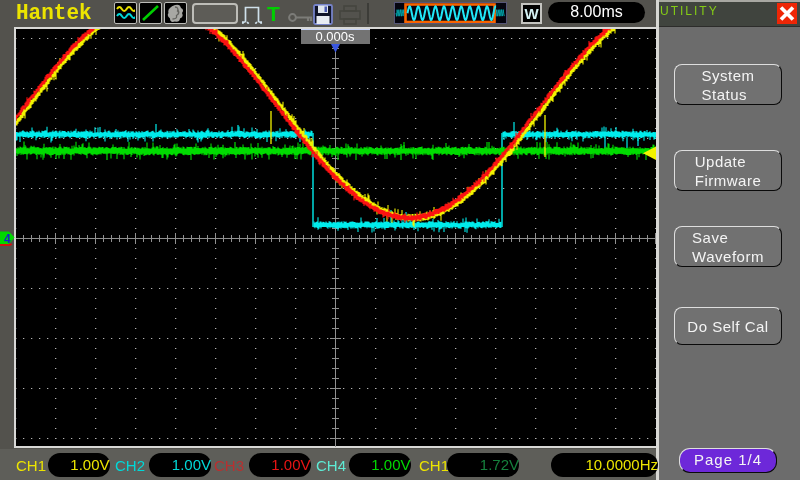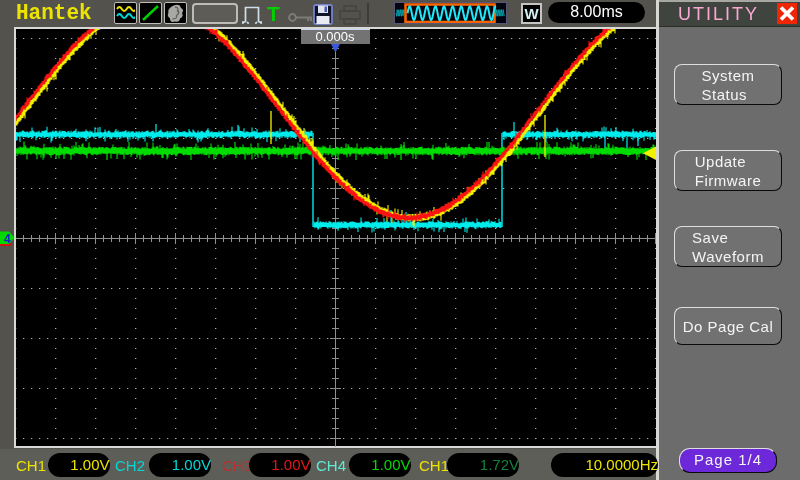--- a/index.html
+++ b/index.html
@@ -12,21 +12,21 @@
 #slot{left:192px;top:3px;width:46px;height:21px;border:2px solid #bdbdb8;border-radius:4px;background:#5d5c57}
 #tletter{left:267px;top:2px;color:#00cf00;font-size:21px;font-weight:bold}
 #wbox{left:521px;top:3px;width:21px;height:21px;background:#000;border:2px solid #c4c4c0;color:#d3f0f2;font-size:15px;font-weight:bold;text-align:center;line-height:17px}
 #mspill{left:548px;top:2px;width:97px;height:21px;background:#000;border-radius:11px;color:#fff;font-size:16px;text-align:center;line-height:20px}
 #preview{left:394px;top:2px;width:113px;height:22px;background:#05050f;border:1px solid #555577}
 
 
 #divider{left:655.5px;top:0;width:3px;height:480px;background:#d7d7d3}
 #panel{left:658.5px;top:0;width:141.5px;height:480px;background:#6c6c6c}
 #uhead{left:658.5px;top:0;width:141.5px;height:27px;background:#40443e;border-top:2px solid #a8a8a2;border-bottom:1.5px solid #2c2c2a}
-#utext{left:678px;top:3.5px;color:#f9a8d4;font-size:18px;letter-spacing:2px}
+#utext{left:660px;top:3.5px;color:#84cc16;font-size:12px;letter-spacing:2px}
 #xbtn{left:777px;top:2.5px;width:20px;height:21px;background:#ee2606}
 .btn{left:674px;width:108px;background:#717171;border-radius:8px;color:#f4f4f4;font-size:15px;letter-spacing:0.5px;
  border-top:1.5px solid #dedede;border-left:1.5px solid #dedede;border-bottom:1.5px solid #0a0a0a;border-right:1.5px solid #0a0a0a;
  display:flex;align-items:center;justify-content:center;line-height:19px}
 #pagebtn{left:679px;top:448px;width:98px;height:24.5px;background:#6d28d9;border-radius:11px;color:#f4f4f4;font-size:15px;text-align:center;line-height:21px;letter-spacing:1px;
  border-top:1.5px solid #dedede;border-left:1.5px solid #dedede;border-bottom:1.5px solid #0a0a0a;border-right:1.5px solid #0a0a0a}
 
 
 #scope{left:14px;top:27px;width:644px;height:421px;background:#000;border:2px solid #d8d8d6}
 #tab{left:300.5px;top:29px;width:69px;height:15px;background:#737373;border-top:1.5px solid #c7d2f4;color:#fff;font-size:13px;text-align:center;line-height:13px}
@@ -96,21 +96,21 @@
 <div class="abs" id="panel"></div>
 <div class="abs" id="uhead"></div>
 <div class="abs" id="utext">UTILITY</div>
 <div class="abs" id="xbtn"><svg width="20" height="21" viewBox="0 0 20 21">
         <path d="M4,4.5 L16,16.5 M16,4.5 L4,16.5" stroke="#fff" stroke-width="3.7"></path>
       </svg></div>
 
 <div class="abs btn" style="top:64px;height:41px">System<br>Status</div>
 <div class="abs btn" style="top:150px;height:41px">Update<br>Firmware</div>
 <div class="abs btn" style="top:226px;height:41px">Save<br>Waveform</div>
-<div class="abs btn" style="top:307px;height:38px">Do Page Cal</div>
+<div class="abs btn" style="top:307px;height:38px">Do Self Cal</div>
 <div class="abs" id="pagebtn">Page 1/4</div>
 
 <div class="abs" id="scope"></div>
 <svg class="abs" style="left:16px;top:29px" width="640" height="418" viewBox="0 0 640 418">
       <path d="M-1,9.5h1.3M7,9.5h1.3M15,9.5h1.3M23,9.5h1.3M31,9.5h1.3M39,9.5h1.3M47,9.5h1.3M55,9.5h1.3M63,9.5h1.3M71,9.5h1.3M79,9.5h1.3M87,9.5h1.3M95,9.5h1.3M103,9.5h1.3M111,9.5h1.3M119,9.5h1.3M127,9.5h1.3M135,9.5h1.3M143,9.5h1.3M151,9.5h1.3M159,9.5h1.3M167,9.5h1.3M175,9.5h1.3M183,9.5h1.3M191,9.5h1.3M199,9.5h1.3M207,9.5h1.3M215,9.5h1.3M223,9.5h1.3M231,9.5h1.3M239,9.5h1.3M247,9.5h1.3M255,9.5h1.3M263,9.5h1.3M271,9.5h1.3M279,9.5h1.3M287,9.5h1.3M295,9.5h1.3M303,9.5h1.3M311,9.5h1.3M319,9.5h1.3M327,9.5h1.3M335,9.5h1.3M343,9.5h1.3M351,9.5h1.3M359,9.5h1.3M367,9.5h1.3M375,9.5h1.3M383,9.5h1.3M391,9.5h1.3M399,9.5h1.3M407,9.5h1.3M415,9.5h1.3M423,9.5h1.3M431,9.5h1.3M439,9.5h1.3M447,9.5h1.3M455,9.5h1.3M463,9.5h1.3M471,9.5h1.3M479,9.5h1.3M487,9.5h1.3M495,9.5h1.3M503,9.5h1.3M511,9.5h1.3M519,9.5h1.3M527,9.5h1.3M535,9.5h1.3M543,9.5h1.3M551,9.5h1.3M559,9.5h1.3M567,9.5h1.3M575,9.5h1.3M583,9.5h1.3M591,9.5h1.3M599,9.5h1.3M607,9.5h1.3M615,9.5h1.3M623,9.5h1.3M631,9.5h1.3M639,9.5h1.3M-1,59.5h1.3M7,59.5h1.3M15,59.5h1.3M23,59.5h1.3M31,59.5h1.3M39,59.5h1.3M47,59.5h1.3M55,59.5h1.3M63,59.5h1.3M71,59.5h1.3M79,59.5h1.3M87,59.5h1.3M95,59.5h1.3M103,59.5h1.3M111,59.5h1.3M119,59.5h1.3M127,59.5h1.3M135,59.5h1.3M143,59.5h1.3M151,59.5h1.3M159,59.5h1.3M167,59.5h1.3M175,59.5h1.3M183,59.5h1.3M191,59.5h1.3M199,59.5h1.3M207,59.5h1.3M215,59.5h1.3M223,59.5h1.3M231,59.5h1.3M239,59.5h1.3M247,59.5h1.3M255,59.5h1.3M263,59.5h1.3M271,59.5h1.3M279,59.5h1.3M287,59.5h1.3M295,59.5h1.3M303,59.5h1.3M311,59.5h1.3M319,59.5h1.3M327,59.5h1.3M335,59.5h1.3M343,59.5h1.3M351,59.5h1.3M359,59.5h1.3M367,59.5h1.3M375,59.5h1.3M383,59.5h1.3M391,59.5h1.3M399,59.5h1.3M407,59.5h1.3M415,59.5h1.3M423,59.5h1.3M431,59.5h1.3M439,59.5h1.3M447,59.5h1.3M455,59.5h1.3M463,59.5h1.3M471,59.5h1.3M479,59.5h1.3M487,59.5h1.3M495,59.5h1.3M503,59.5h1.3M511,59.5h1.3M519,59.5h1.3M527,59.5h1.3M535,59.5h1.3M543,59.5h1.3M551,59.5h1.3M559,59.5h1.3M567,59.5h1.3M575,59.5h1.3M583,59.5h1.3M591,59.5h1.3M599,59.5h1.3M607,59.5h1.3M615,59.5h1.3M623,59.5h1.3M631,59.5h1.3M639,59.5h1.3M-1,109.5h1.3M7,109.5h1.3M15,109.5h1.3M23,109.5h1.3M31,109.5h1.3M39,109.5h1.3M47,109.5h1.3M55,109.5h1.3M63,109.5h1.3M71,109.5h1.3M79,109.5h1.3M87,109.5h1.3M95,109.5h1.3M103,109.5h1.3M111,109.5h1.3M119,109.5h1.3M127,109.5h1.3M135,109.5h1.3M143,109.5h1.3M151,109.5h1.3M159,109.5h1.3M167,109.5h1.3M175,109.5h1.3M183,109.5h1.3M191,109.5h1.3M199,109.5h1.3M207,109.5h1.3M215,109.5h1.3M223,109.5h1.3M231,109.5h1.3M239,109.5h1.3M247,109.5h1.3M255,109.5h1.3M263,109.5h1.3M271,109.5h1.3M279,109.5h1.3M287,109.5h1.3M295,109.5h1.3M303,109.5h1.3M311,109.5h1.3M319,109.5h1.3M327,109.5h1.3M335,109.5h1.3M343,109.5h1.3M351,109.5h1.3M359,109.5h1.3M367,109.5h1.3M375,109.5h1.3M383,109.5h1.3M391,109.5h1.3M399,109.5h1.3M407,109.5h1.3M415,109.5h1.3M423,109.5h1.3M431,109.5h1.3M439,109.5h1.3M447,109.5h1.3M455,109.5h1.3M463,109.5h1.3M471,109.5h1.3M479,109.5h1.3M487,109.5h1.3M495,109.5h1.3M503,109.5h1.3M511,109.5h1.3M519,109.5h1.3M527,109.5h1.3M535,109.5h1.3M543,109.5h1.3M551,109.5h1.3M559,109.5h1.3M567,109.5h1.3M575,109.5h1.3M583,109.5h1.3M591,109.5h1.3M599,109.5h1.3M607,109.5h1.3M615,109.5h1.3M623,109.5h1.3M631,109.5h1.3M639,109.5h1.3M-1,159.5h1.3M7,159.5h1.3M15,159.5h1.3M23,159.5h1.3M31,159.5h1.3M39,159.5h1.3M47,159.5h1.3M55,159.5h1.3M63,159.5h1.3M71,159.5h1.3M79,159.5h1.3M87,159.5h1.3M95,159.5h1.3M103,159.5h1.3M111,159.5h1.3M119,159.5h1.3M127,159.5h1.3M135,159.5h1.3M143,159.5h1.3M151,159.5h1.3M159,159.5h1.3M167,159.5h1.3M175,159.5h1.3M183,159.5h1.3M191,159.5h1.3M199,159.5h1.3M207,159.5h1.3M215,159.5h1.3M223,159.5h1.3M231,159.5h1.3M239,159.5h1.3M247,159.5h1.3M255,159.5h1.3M263,159.5h1.3M271,159.5h1.3M279,159.5h1.3M287,159.5h1.3M295,159.5h1.3M303,159.5h1.3M311,159.5h1.3M319,159.5h1.3M327,159.5h1.3M335,159.5h1.3M343,159.5h1.3M351,159.5h1.3M359,159.5h1.3M367,159.5h1.3M375,159.5h1.3M383,159.5h1.3M391,159.5h1.3M399,159.5h1.3M407,159.5h1.3M415,159.5h1.3M423,159.5h1.3M431,159.5h1.3M439,159.5h1.3M447,159.5h1.3M455,159.5h1.3M463,159.5h1.3M471,159.5h1.3M479,159.5h1.3M487,159.5h1.3M495,159.5h1.3M503,159.5h1.3M511,159.5h1.3M519,159.5h1.3M527,159.5h1.3M535,159.5h1.3M543,159.5h1.3M551,159.5h1.3M559,159.5h1.3M567,159.5h1.3M575,159.5h1.3M583,159.5h1.3M591,159.5h1.3M599,159.5h1.3M607,159.5h1.3M615,159.5h1.3M623,159.5h1.3M631,159.5h1.3M639,159.5h1.3M-1,259.5h1.3M7,259.5h1.3M15,259.5h1.3M23,259.5h1.3M31,259.5h1.3M39,259.5h1.3M47,259.5h1.3M55,259.5h1.3M63,259.5h1.3M71,259.5h1.3M79,259.5h1.3M87,259.5h1.3M95,259.5h1.3M103,259.5h1.3M111,259.5h1.3M119,259.5h1.3M127,259.5h1.3M135,259.5h1.3M143,259.5h1.3M151,259.5h1.3M159,259.5h1.3M167,259.5h1.3M175,259.5h1.3M183,259.5h1.3M191,259.5h1.3M199,259.5h1.3M207,259.5h1.3M215,259.5h1.3M223,259.5h1.3M231,259.5h1.3M239,259.5h1.3M247,259.5h1.3M255,259.5h1.3M263,259.5h1.3M271,259.5h1.3M279,259.5h1.3M287,259.5h1.3M295,259.5h1.3M303,259.5h1.3M311,259.5h1.3M319,259.5h1.3M327,259.5h1.3M335,259.5h1.3M343,259.5h1.3M351,259.5h1.3M359,259.5h1.3M367,259.5h1.3M375,259.5h1.3M383,259.5h1.3M391,259.5h1.3M399,259.5h1.3M407,259.5h1.3M415,259.5h1.3M423,259.5h1.3M431,259.5h1.3M439,259.5h1.3M447,259.5h1.3M455,259.5h1.3M463,259.5h1.3M471,259.5h1.3M479,259.5h1.3M487,259.5h1.3M495,259.5h1.3M503,259.5h1.3M511,259.5h1.3M519,259.5h1.3M527,259.5h1.3M535,259.5h1.3M543,259.5h1.3M551,259.5h1.3M559,259.5h1.3M567,259.5h1.3M575,259.5h1.3M583,259.5h1.3M591,259.5h1.3M599,259.5h1.3M607,259.5h1.3M615,259.5h1.3M623,259.5h1.3M631,259.5h1.3M639,259.5h1.3M-1,309.5h1.3M7,309.5h1.3M15,309.5h1.3M23,309.5h1.3M31,309.5h1.3M39,309.5h1.3M47,309.5h1.3M55,309.5h1.3M63,309.5h1.3M71,309.5h1.3M79,309.5h1.3M87,309.5h1.3M95,309.5h1.3M103,309.5h1.3M111,309.5h1.3M119,309.5h1.3M127,309.5h1.3M135,309.5h1.3M143,309.5h1.3M151,309.5h1.3M159,309.5h1.3M167,309.5h1.3M175,309.5h1.3M183,309.5h1.3M191,309.5h1.3M199,309.5h1.3M207,309.5h1.3M215,309.5h1.3M223,309.5h1.3M231,309.5h1.3M239,309.5h1.3M247,309.5h1.3M255,309.5h1.3M263,309.5h1.3M271,309.5h1.3M279,309.5h1.3M287,309.5h1.3M295,309.5h1.3M303,309.5h1.3M311,309.5h1.3M319,309.5h1.3M327,309.5h1.3M335,309.5h1.3M343,309.5h1.3M351,309.5h1.3M359,309.5h1.3M367,309.5h1.3M375,309.5h1.3M383,309.5h1.3M391,309.5h1.3M399,309.5h1.3M407,309.5h1.3M415,309.5h1.3M423,309.5h1.3M431,309.5h1.3M439,309.5h1.3M447,309.5h1.3M455,309.5h1.3M463,309.5h1.3M471,309.5h1.3M479,309.5h1.3M487,309.5h1.3M495,309.5h1.3M503,309.5h1.3M511,309.5h1.3M519,309.5h1.3M527,309.5h1.3M535,309.5h1.3M543,309.5h1.3M551,309.5h1.3M559,309.5h1.3M567,309.5h1.3M575,309.5h1.3M583,309.5h1.3M591,309.5h1.3M599,309.5h1.3M607,309.5h1.3M615,309.5h1.3M623,309.5h1.3M631,309.5h1.3M639,309.5h1.3M-1,359.5h1.3M7,359.5h1.3M15,359.5h1.3M23,359.5h1.3M31,359.5h1.3M39,359.5h1.3M47,359.5h1.3M55,359.5h1.3M63,359.5h1.3M71,359.5h1.3M79,359.5h1.3M87,359.5h1.3M95,359.5h1.3M103,359.5h1.3M111,359.5h1.3M119,359.5h1.3M127,359.5h1.3M135,359.5h1.3M143,359.5h1.3M151,359.5h1.3M159,359.5h1.3M167,359.5h1.3M175,359.5h1.3M183,359.5h1.3M191,359.5h1.3M199,359.5h1.3M207,359.5h1.3M215,359.5h1.3M223,359.5h1.3M231,359.5h1.3M239,359.5h1.3M247,359.5h1.3M255,359.5h1.3M263,359.5h1.3M271,359.5h1.3M279,359.5h1.3M287,359.5h1.3M295,359.5h1.3M303,359.5h1.3M311,359.5h1.3M319,359.5h1.3M327,359.5h1.3M335,359.5h1.3M343,359.5h1.3M351,359.5h1.3M359,359.5h1.3M367,359.5h1.3M375,359.5h1.3M383,359.5h1.3M391,359.5h1.3M399,359.5h1.3M407,359.5h1.3M415,359.5h1.3M423,359.5h1.3M431,359.5h1.3M439,359.5h1.3M447,359.5h1.3M455,359.5h1.3M463,359.5h1.3M471,359.5h1.3M479,359.5h1.3M487,359.5h1.3M495,359.5h1.3M503,359.5h1.3M511,359.5h1.3M519,359.5h1.3M527,359.5h1.3M535,359.5h1.3M543,359.5h1.3M551,359.5h1.3M559,359.5h1.3M567,359.5h1.3M575,359.5h1.3M583,359.5h1.3M591,359.5h1.3M599,359.5h1.3M607,359.5h1.3M615,359.5h1.3M623,359.5h1.3M631,359.5h1.3M639,359.5h1.3M-1,409.5h1.3M7,409.5h1.3M15,409.5h1.3M23,409.5h1.3M31,409.5h1.3M39,409.5h1.3M47,409.5h1.3M55,409.5h1.3M63,409.5h1.3M71,409.5h1.3M79,409.5h1.3M87,409.5h1.3M95,409.5h1.3M103,409.5h1.3M111,409.5h1.3M119,409.5h1.3M127,409.5h1.3M135,409.5h1.3M143,409.5h1.3M151,409.5h1.3M159,409.5h1.3M167,409.5h1.3M175,409.5h1.3M183,409.5h1.3M191,409.5h1.3M199,409.5h1.3M207,409.5h1.3M215,409.5h1.3M223,409.5h1.3M231,409.5h1.3M239,409.5h1.3M247,409.5h1.3M255,409.5h1.3M263,409.5h1.3M271,409.5h1.3M279,409.5h1.3M287,409.5h1.3M295,409.5h1.3M303,409.5h1.3M311,409.5h1.3M319,409.5h1.3M327,409.5h1.3M335,409.5h1.3M343,409.5h1.3M351,409.5h1.3M359,409.5h1.3M367,409.5h1.3M375,409.5h1.3M383,409.5h1.3M391,409.5h1.3M399,409.5h1.3M407,409.5h1.3M415,409.5h1.3M423,409.5h1.3M431,409.5h1.3M439,409.5h1.3M447,409.5h1.3M455,409.5h1.3M463,409.5h1.3M471,409.5h1.3M479,409.5h1.3M487,409.5h1.3M495,409.5h1.3M503,409.5h1.3M511,409.5h1.3M519,409.5h1.3M527,409.5h1.3M535,409.5h1.3M543,409.5h1.3M551,409.5h1.3M559,409.5h1.3M567,409.5h1.3M575,409.5h1.3M583,409.5h1.3M591,409.5h1.3M599,409.5h1.3M607,409.5h1.3M615,409.5h1.3M623,409.5h1.3M631,409.5h1.3M639,409.5h1.3M-1,9.5h1.3M-1,19.5h1.3M-1,29.5h1.3M-1,39.5h1.3M-1,49.5h1.3M-1,59.5h1.3M-1,69.5h1.3M-1,79.5h1.3M-1,89.5h1.3M-1,99.5h1.3M-1,109.5h1.3M-1,119.5h1.3M-1,129.5h1.3M-1,139.5h1.3M-1,149.5h1.3M-1,159.5h1.3M-1,169.5h1.3M-1,179.5h1.3M-1,189.5h1.3M-1,199.5h1.3M-1,209.5h1.3M-1,219.5h1.3M-1,229.5h1.3M-1,239.5h1.3M-1,249.5h1.3M-1,259.5h1.3M-1,269.5h1.3M-1,279.5h1.3M-1,289.5h1.3M-1,299.5h1.3M-1,309.5h1.3M-1,319.5h1.3M-1,329.5h1.3M-1,339.5h1.3M-1,349.5h1.3M-1,359.5h1.3M-1,369.5h1.3M-1,379.5h1.3M-1,389.5h1.3M-1,399.5h1.3M-1,409.5h1.3M39,9.5h1.3M39,19.5h1.3M39,29.5h1.3M39,39.5h1.3M39,49.5h1.3M39,59.5h1.3M39,69.5h1.3M39,79.5h1.3M39,89.5h1.3M39,99.5h1.3M39,109.5h1.3M39,119.5h1.3M39,129.5h1.3M39,139.5h1.3M39,149.5h1.3M39,159.5h1.3M39,169.5h1.3M39,179.5h1.3M39,189.5h1.3M39,199.5h1.3M39,209.5h1.3M39,219.5h1.3M39,229.5h1.3M39,239.5h1.3M39,249.5h1.3M39,259.5h1.3M39,269.5h1.3M39,279.5h1.3M39,289.5h1.3M39,299.5h1.3M39,309.5h1.3M39,319.5h1.3M39,329.5h1.3M39,339.5h1.3M39,349.5h1.3M39,359.5h1.3M39,369.5h1.3M39,379.5h1.3M39,389.5h1.3M39,399.5h1.3M39,409.5h1.3M79,9.5h1.3M79,19.5h1.3M79,29.5h1.3M79,39.5h1.3M79,49.5h1.3M79,59.5h1.3M79,69.5h1.3M79,79.5h1.3M79,89.5h1.3M79,99.5h1.3M79,109.5h1.3M79,119.5h1.3M79,129.5h1.3M79,139.5h1.3M79,149.5h1.3M79,159.5h1.3M79,169.5h1.3M79,179.5h1.3M79,189.5h1.3M79,199.5h1.3M79,209.5h1.3M79,219.5h1.3M79,229.5h1.3M79,239.5h1.3M79,249.5h1.3M79,259.5h1.3M79,269.5h1.3M79,279.5h1.3M79,289.5h1.3M79,299.5h1.3M79,309.5h1.3M79,319.5h1.3M79,329.5h1.3M79,339.5h1.3M79,349.5h1.3M79,359.5h1.3M79,369.5h1.3M79,379.5h1.3M79,389.5h1.3M79,399.5h1.3M79,409.5h1.3M119,9.5h1.3M119,19.5h1.3M119,29.5h1.3M119,39.5h1.3M119,49.5h1.3M119,59.5h1.3M119,69.5h1.3M119,79.5h1.3M119,89.5h1.3M119,99.5h1.3M119,109.5h1.3M119,119.5h1.3M119,129.5h1.3M119,139.5h1.3M119,149.5h1.3M119,159.5h1.3M119,169.5h1.3M119,179.5h1.3M119,189.5h1.3M119,199.5h1.3M119,209.5h1.3M119,219.5h1.3M119,229.5h1.3M119,239.5h1.3M119,249.5h1.3M119,259.5h1.3M119,269.5h1.3M119,279.5h1.3M119,289.5h1.3M119,299.5h1.3M119,309.5h1.3M119,319.5h1.3M119,329.5h1.3M119,339.5h1.3M119,349.5h1.3M119,359.5h1.3M119,369.5h1.3M119,379.5h1.3M119,389.5h1.3M119,399.5h1.3M119,409.5h1.3M159,9.5h1.3M159,19.5h1.3M159,29.5h1.3M159,39.5h1.3M159,49.5h1.3M159,59.5h1.3M159,69.5h1.3M159,79.5h1.3M159,89.5h1.3M159,99.5h1.3M159,109.5h1.3M159,119.5h1.3M159,129.5h1.3M159,139.5h1.3M159,149.5h1.3M159,159.5h1.3M159,169.5h1.3M159,179.5h1.3M159,189.5h1.3M159,199.5h1.3M159,209.5h1.3M159,219.5h1.3M159,229.5h1.3M159,239.5h1.3M159,249.5h1.3M159,259.5h1.3M159,269.5h1.3M159,279.5h1.3M159,289.5h1.3M159,299.5h1.3M159,309.5h1.3M159,319.5h1.3M159,329.5h1.3M159,339.5h1.3M159,349.5h1.3M159,359.5h1.3M159,369.5h1.3M159,379.5h1.3M159,389.5h1.3M159,399.5h1.3M159,409.5h1.3M199,9.5h1.3M199,19.5h1.3M199,29.5h1.3M199,39.5h1.3M199,49.5h1.3M199,59.5h1.3M199,69.5h1.3M199,79.5h1.3M199,89.5h1.3M199,99.5h1.3M199,109.5h1.3M199,119.5h1.3M199,129.5h1.3M199,139.5h1.3M199,149.5h1.3M199,159.5h1.3M199,169.5h1.3M199,179.5h1.3M199,189.5h1.3M199,199.5h1.3M199,209.5h1.3M199,219.5h1.3M199,229.5h1.3M199,239.5h1.3M199,249.5h1.3M199,259.5h1.3M199,269.5h1.3M199,279.5h1.3M199,289.5h1.3M199,299.5h1.3M199,309.5h1.3M199,319.5h1.3M199,329.5h1.3M199,339.5h1.3M199,349.5h1.3M199,359.5h1.3M199,369.5h1.3M199,379.5h1.3M199,389.5h1.3M199,399.5h1.3M199,409.5h1.3M239,9.5h1.3M239,19.5h1.3M239,29.5h1.3M239,39.5h1.3M239,49.5h1.3M239,59.5h1.3M239,69.5h1.3M239,79.5h1.3M239,89.5h1.3M239,99.5h1.3M239,109.5h1.3M239,119.5h1.3M239,129.5h1.3M239,139.5h1.3M239,149.5h1.3M239,159.5h1.3M239,169.5h1.3M239,179.5h1.3M239,189.5h1.3M239,199.5h1.3M239,209.5h1.3M239,219.5h1.3M239,229.5h1.3M239,239.5h1.3M239,249.5h1.3M239,259.5h1.3M239,269.5h1.3M239,279.5h1.3M239,289.5h1.3M239,299.5h1.3M239,309.5h1.3M239,319.5h1.3M239,329.5h1.3M239,339.5h1.3M239,349.5h1.3M239,359.5h1.3M239,369.5h1.3M239,379.5h1.3M239,389.5h1.3M239,399.5h1.3M239,409.5h1.3M279,9.5h1.3M279,19.5h1.3M279,29.5h1.3M279,39.5h1.3M279,49.5h1.3M279,59.5h1.3M279,69.5h1.3M279,79.5h1.3M279,89.5h1.3M279,99.5h1.3M279,109.5h1.3M279,119.5h1.3M279,129.5h1.3M279,139.5h1.3M279,149.5h1.3M279,159.5h1.3M279,169.5h1.3M279,179.5h1.3M279,189.5h1.3M279,199.5h1.3M279,209.5h1.3M279,219.5h1.3M279,229.5h1.3M279,239.5h1.3M279,249.5h1.3M279,259.5h1.3M279,269.5h1.3M279,279.5h1.3M279,289.5h1.3M279,299.5h1.3M279,309.5h1.3M279,319.5h1.3M279,329.5h1.3M279,339.5h1.3M279,349.5h1.3M279,359.5h1.3M279,369.5h1.3M279,379.5h1.3M279,389.5h1.3M279,399.5h1.3M279,409.5h1.3M359,9.5h1.3M359,19.5h1.3M359,29.5h1.3M359,39.5h1.3M359,49.5h1.3M359,59.5h1.3M359,69.5h1.3M359,79.5h1.3M359,89.5h1.3M359,99.5h1.3M359,109.5h1.3M359,119.5h1.3M359,129.5h1.3M359,139.5h1.3M359,149.5h1.3M359,159.5h1.3M359,169.5h1.3M359,179.5h1.3M359,189.5h1.3M359,199.5h1.3M359,209.5h1.3M359,219.5h1.3M359,229.5h1.3M359,239.5h1.3M359,249.5h1.3M359,259.5h1.3M359,269.5h1.3M359,279.5h1.3M359,289.5h1.3M359,299.5h1.3M359,309.5h1.3M359,319.5h1.3M359,329.5h1.3M359,339.5h1.3M359,349.5h1.3M359,359.5h1.3M359,369.5h1.3M359,379.5h1.3M359,389.5h1.3M359,399.5h1.3M359,409.5h1.3M399,9.5h1.3M399,19.5h1.3M399,29.5h1.3M399,39.5h1.3M399,49.5h1.3M399,59.5h1.3M399,69.5h1.3M399,79.5h1.3M399,89.5h1.3M399,99.5h1.3M399,109.5h1.3M399,119.5h1.3M399,129.5h1.3M399,139.5h1.3M399,149.5h1.3M399,159.5h1.3M399,169.5h1.3M399,179.5h1.3M399,189.5h1.3M399,199.5h1.3M399,209.5h1.3M399,219.5h1.3M399,229.5h1.3M399,239.5h1.3M399,249.5h1.3M399,259.5h1.3M399,269.5h1.3M399,279.5h1.3M399,289.5h1.3M399,299.5h1.3M399,309.5h1.3M399,319.5h1.3M399,329.5h1.3M399,339.5h1.3M399,349.5h1.3M399,359.5h1.3M399,369.5h1.3M399,379.5h1.3M399,389.5h1.3M399,399.5h1.3M399,409.5h1.3M439,9.5h1.3M439,19.5h1.3M439,29.5h1.3M439,39.5h1.3M439,49.5h1.3M439,59.5h1.3M439,69.5h1.3M439,79.5h1.3M439,89.5h1.3M439,99.5h1.3M439,109.5h1.3M439,119.5h1.3M439,129.5h1.3M439,139.5h1.3M439,149.5h1.3M439,159.5h1.3M439,169.5h1.3M439,179.5h1.3M439,189.5h1.3M439,199.5h1.3M439,209.5h1.3M439,219.5h1.3M439,229.5h1.3M439,239.5h1.3M439,249.5h1.3M439,259.5h1.3M439,269.5h1.3M439,279.5h1.3M439,289.5h1.3M439,299.5h1.3M439,309.5h1.3M439,319.5h1.3M439,329.5h1.3M439,339.5h1.3M439,349.5h1.3M439,359.5h1.3M439,369.5h1.3M439,379.5h1.3M439,389.5h1.3M439,399.5h1.3M439,409.5h1.3M479,9.5h1.3M479,19.5h1.3M479,29.5h1.3M479,39.5h1.3M479,49.5h1.3M479,59.5h1.3M479,69.5h1.3M479,79.5h1.3M479,89.5h1.3M479,99.5h1.3M479,109.5h1.3M479,119.5h1.3M479,129.5h1.3M479,139.5h1.3M479,149.5h1.3M479,159.5h1.3M479,169.5h1.3M479,179.5h1.3M479,189.5h1.3M479,199.5h1.3M479,209.5h1.3M479,219.5h1.3M479,229.5h1.3M479,239.5h1.3M479,249.5h1.3M479,259.5h1.3M479,269.5h1.3M479,279.5h1.3M479,289.5h1.3M479,299.5h1.3M479,309.5h1.3M479,319.5h1.3M479,329.5h1.3M479,339.5h1.3M479,349.5h1.3M479,359.5h1.3M479,369.5h1.3M479,379.5h1.3M479,389.5h1.3M479,399.5h1.3M479,409.5h1.3M519,9.5h1.3M519,19.5h1.3M519,29.5h1.3M519,39.5h1.3M519,49.5h1.3M519,59.5h1.3M519,69.5h1.3M519,79.5h1.3M519,89.5h1.3M519,99.5h1.3M519,109.5h1.3M519,119.5h1.3M519,129.5h1.3M519,139.5h1.3M519,149.5h1.3M519,159.5h1.3M519,169.5h1.3M519,179.5h1.3M519,189.5h1.3M519,199.5h1.3M519,209.5h1.3M519,219.5h1.3M519,229.5h1.3M519,239.5h1.3M519,249.5h1.3M519,259.5h1.3M519,269.5h1.3M519,279.5h1.3M519,289.5h1.3M519,299.5h1.3M519,309.5h1.3M519,319.5h1.3M519,329.5h1.3M519,339.5h1.3M519,349.5h1.3M519,359.5h1.3M519,369.5h1.3M519,379.5h1.3M519,389.5h1.3M519,399.5h1.3M519,409.5h1.3M559,9.5h1.3M559,19.5h1.3M559,29.5h1.3M559,39.5h1.3M559,49.5h1.3M559,59.5h1.3M559,69.5h1.3M559,79.5h1.3M559,89.5h1.3M559,99.5h1.3M559,109.5h1.3M559,119.5h1.3M559,129.5h1.3M559,139.5h1.3M559,149.5h1.3M559,159.5h1.3M559,169.5h1.3M559,179.5h1.3M559,189.5h1.3M559,199.5h1.3M559,209.5h1.3M559,219.5h1.3M559,229.5h1.3M559,239.5h1.3M559,249.5h1.3M559,259.5h1.3M559,269.5h1.3M559,279.5h1.3M559,289.5h1.3M559,299.5h1.3M559,309.5h1.3M559,319.5h1.3M559,329.5h1.3M559,339.5h1.3M559,349.5h1.3M559,359.5h1.3M559,369.5h1.3M559,379.5h1.3M559,389.5h1.3M559,399.5h1.3M559,409.5h1.3M599,9.5h1.3M599,19.5h1.3M599,29.5h1.3M599,39.5h1.3M599,49.5h1.3M599,59.5h1.3M599,69.5h1.3M599,79.5h1.3M599,89.5h1.3M599,99.5h1.3M599,109.5h1.3M599,119.5h1.3M599,129.5h1.3M599,139.5h1.3M599,149.5h1.3M599,159.5h1.3M599,169.5h1.3M599,179.5h1.3M599,189.5h1.3M599,199.5h1.3M599,209.5h1.3M599,219.5h1.3M599,229.5h1.3M599,239.5h1.3M599,249.5h1.3M599,259.5h1.3M599,269.5h1.3M599,279.5h1.3M599,289.5h1.3M599,299.5h1.3M599,309.5h1.3M599,319.5h1.3M599,329.5h1.3M599,339.5h1.3M599,349.5h1.3M599,359.5h1.3M599,369.5h1.3M599,379.5h1.3M599,389.5h1.3M599,399.5h1.3M599,409.5h1.3M639,9.5h1.3M639,19.5h1.3M639,29.5h1.3M639,39.5h1.3M639,49.5h1.3M639,59.5h1.3M639,69.5h1.3M639,79.5h1.3M639,89.5h1.3M639,99.5h1.3M639,109.5h1.3M639,119.5h1.3M639,129.5h1.3M639,139.5h1.3M639,149.5h1.3M639,159.5h1.3M639,169.5h1.3M639,179.5h1.3M639,189.5h1.3M639,199.5h1.3M639,209.5h1.3M639,219.5h1.3M639,229.5h1.3M639,239.5h1.3M639,249.5h1.3M639,259.5h1.3M639,269.5h1.3M639,279.5h1.3M639,289.5h1.3M639,299.5h1.3M639,309.5h1.3M639,319.5h1.3M639,329.5h1.3M639,339.5h1.3M639,349.5h1.3M639,359.5h1.3M639,369.5h1.3M639,379.5h1.3M639,389.5h1.3M639,399.5h1.3M639,409.5h1.3" stroke="#b2b2b2" stroke-width="1" fill="none"></path>
       <path d="M0,209.5H640M319.5,0V418M-0.5,204.0V215.0M7.5,206.0V213.0M15.5,206.0V213.0M23.5,206.0V213.0M31.5,206.0V213.0M39.5,204.0V215.0M47.5,206.0V213.0M55.5,206.0V213.0M63.5,206.0V213.0M71.5,206.0V213.0M79.5,204.0V215.0M87.5,206.0V213.0M95.5,206.0V213.0M103.5,206.0V213.0M111.5,206.0V213.0M119.5,204.0V215.0M127.5,206.0V213.0M135.5,206.0V213.0M143.5,206.0V213.0M151.5,206.0V213.0M159.5,204.0V215.0M167.5,206.0V213.0M175.5,206.0V213.0M183.5,206.0V213.0M191.5,206.0V213.0M199.5,204.0V215.0M207.5,206.0V213.0M215.5,206.0V213.0M223.5,206.0V213.0M231.5,206.0V213.0M239.5,204.0V215.0M247.5,206.0V213.0M255.5,206.0V213.0M263.5,206.0V213.0M271.5,206.0V213.0M279.5,204.0V215.0M287.5,206.0V213.0M295.5,206.0V213.0M303.5,206.0V213.0M311.5,206.0V213.0M319.5,204.0V215.0M327.5,206.0V213.0M335.5,206.0V213.0M343.5,206.0V213.0M351.5,206.0V213.0M359.5,204.0V215.0M367.5,206.0V213.0M375.5,206.0V213.0M383.5,206.0V213.0M391.5,206.0V213.0M399.5,204.0V215.0M407.5,206.0V213.0M415.5,206.0V213.0M423.5,206.0V213.0M431.5,206.0V213.0M439.5,204.0V215.0M447.5,206.0V213.0M455.5,206.0V213.0M463.5,206.0V213.0M471.5,206.0V213.0M479.5,204.0V215.0M487.5,206.0V213.0M495.5,206.0V213.0M503.5,206.0V213.0M511.5,206.0V213.0M519.5,204.0V215.0M527.5,206.0V213.0M535.5,206.0V213.0M543.5,206.0V213.0M551.5,206.0V213.0M559.5,204.0V215.0M567.5,206.0V213.0M575.5,206.0V213.0M583.5,206.0V213.0M591.5,206.0V213.0M599.5,204.0V215.0M607.5,206.0V213.0M615.5,206.0V213.0M623.5,206.0V213.0M631.5,206.0V213.0M639.5,204.0V215.0M314.0,9.5H325.0M316.0,19.5H323.0M316.0,29.5H323.0M316.0,39.5H323.0M316.0,49.5H323.0M314.0,59.5H325.0M316.0,69.5H323.0M316.0,79.5H323.0M316.0,89.5H323.0M316.0,99.5H323.0M314.0,109.5H325.0M316.0,119.5H323.0M316.0,129.5H323.0M316.0,139.5H323.0M316.0,149.5H323.0M314.0,159.5H325.0M316.0,169.5H323.0M316.0,179.5H323.0M316.0,189.5H323.0M316.0,199.5H323.0M314.0,209.5H325.0M316.0,219.5H323.0M316.0,229.5H323.0M316.0,239.5H323.0M316.0,249.5H323.0M314.0,259.5H325.0M316.0,269.5H323.0M316.0,279.5H323.0M316.0,289.5H323.0M316.0,299.5H323.0M314.0,309.5H325.0M316.0,319.5H323.0M316.0,329.5H323.0M316.0,339.5H323.0M316.0,349.5H323.0M314.0,359.5H325.0M316.0,369.5H323.0M316.0,379.5H323.0M316.0,389.5H323.0M316.0,399.5H323.0M314.0,409.5H325.0" stroke="#909090" stroke-width="1" fill="none"></path>
       <path d="M0,103.1V111.7M1,103V111.3M2,103.6V107.4M3,103.5V107.7M4,102.5V113.1M5,103.2V107.5M6,102V107.6M7,101.3V108.4M8,102.3V108.1M9,102.8V107.9M10,103.3V108.5M11,102.2V107.8M12,102.9V108.9M13,103.7V108.7M14,101.9V107.9M15,102.5V108.2M16,98.6V108.7M17,101.6V109M18,102.3V107.2M19,103.5V107.3M20,103.3V111.3M21,102.6V109.1M22,103.2V108.1M23,101.7V107.5M24,103.3V108.3M25,103.8V108.1M26,101.7V108.7M27,102.3V107.3M28,101.9V109M29,101.3V108.6M30,101.6V107.9M31,97.8V108M32,103.5V107.8M33,103.5V109.1M34,102.7V107.4M35,103.2V113.5M36,102.6V111.7M37,101.6V109.1M38,103V107.6M39,102.1V107.9M40,101.6V109.1M41,102.2V107.7M42,103.7V107.3M43,102.3V109.3M44,101.6V109.3M45,103.3V107.6M46,101.8V109M47,102V107.4M48,102.1V108.9M49,102.1V107.9M50,102.9V108.1M51,103.4V107.5M52,102V107.5M53,102.4V108M54,103.8V109.3M55,101.7V108.2M56,103.3V107.8M57,102.5V107.8M58,101.8V108M59,101.8V108.1M60,99.7V108.4M61,103.8V109M62,102.2V108.4M63,102.6V108.9M64,103.3V107.8M65,102.6V108.9M66,102.5V108.3M67,102.8V108.4M68,102.3V109.1M69,102.6V109.3M70,100.6V112.3M71,102.1V109.2M72,102.3V107.5M73,103.3V109.3M74,101.6V109M75,102.7V107.9M76,102.2V107.2M77,103.8V107.9M78,103.7V109.4M79,98.3V107.8M80,103.5V108.1M81,103.2V107.5M82,98.6V107.4M83,103.6V109.3M84,97.9V109.1M85,103.1V108.4M86,103.5V108.4M87,103.4V107.3M88,103.1V108.9M89,100.5V112.6M90,102.6V107.6M91,103.6V109M92,102V108.1M93,101.6V108M94,102.4V110M95,103.6V108.8M96,103.6V109.1M97,103.2V107.7M98,103.5V108.2M99,101.7V108.4M100,100V108M101,102.7V110.5M102,101.5V108.1M103,103.3V108.5M104,102.4V108.8M105,103.1V109.4M106,102.4V107.3M107,102.4V108.8M108,102.6V108.3M109,102V108.5M110,101V107.7M111,103.6V109M112,102.4V112.8M113,102.2V108.3M114,103.7V110.5M115,102.2V107.7M116,102.7V108M117,102.1V110M118,103.2V108.8M119,103.8V107.3M120,102.3V108.7M121,102.8V108.2M122,103.4V111.4M123,102V109.3M124,103.3V109.3M125,103.5V108.4M126,102V108.3M127,103.3V109.4M128,102.7V108.2M129,103V112.6M130,102V107.5M131,101.8V107.8M132,101.6V108.5M133,103.2V107.3M134,103.2V109.3M135,102.7V107.6M136,101.9V109M137,101.7V112.5M138,102.8V108.9M139,103.7V109.2M140,103V107.9M141,103.2V108.6M142,102.9V107.6M143,101.8V108.3M144,101.6V108.2M145,100.6V108M146,102.5V109.2M147,102.9V108.4M148,103.7V107.8M149,102.7V108.6M150,103.2V107.7M151,101.7V109.5M152,102.2V109.2M153,103.8V108.1M154,101.9V109.3M155,103.5V108.3M156,102.2V108.6M157,102.6V107.3M158,101.8V108.6M159,103.2V108.6M160,103.6V108.4M161,100.3V108.5M162,101.7V108.6M163,103.3V107.7M164,103.1V107.2M165,102.9V107.8M166,103.3V107.3M167,102.3V107.6M168,102.7V107.7M169,102V107.7M170,103.2V109.3M171,103.3V108.1M172,103.5V108.1M173,99.9V107.3M174,101.9V108.8M175,103.1V107.6M176,103.7V108.7M177,100.4V107.6M178,101.7V107.5M179,103V109M180,103.7V108.2M181,103.4V111.2M182,101.5V113.4M183,103.2V108.8M184,103.2V109.3M185,102.2V112.6M186,101.8V110.4M187,102.8V109.3M188,103.2V108.1M189,103.4V109M190,102.1V108.5M191,100.8V108.9M192,99.2V107.3M193,101.6V109.1M194,103.6V107.4M195,102.8V107.7M196,102.3V108.8M197,103.5V109M198,103V108.8M199,103.3V107.5M200,103.1V108.1M201,103.3V109M202,103.6V108.2M203,101.8V107.3M204,103.4V109.3M205,103V109.1M206,102.1V109.3M207,102.4V107.7M208,103.4V107.8M209,103.4V107.2M210,103.4V107.9M211,102.6V107.3M212,100.9V108.6M213,102.9V107.8M214,103.1V108.4M215,101.9V109.4M216,97.7V107.6M217,102V108.1M218,103.4V107.2M219,101.8V107.4M220,102.7V107.5M221,101.8V107.4M222,101.7V107.6M223,97.6V108.3M224,101.8V108.6M225,102.1V107.7M226,102V107.6M227,102.7V108M228,99.2V109.2M229,103.7V109M230,102.6V108.6M231,102.5V108.1M232,102.8V107.3M233,103.3V108.9M234,103.4V108.2M235,102.9V107.4M236,98.4V108.6M237,102.7V107.3M238,101.7V107.5M239,102.2V109M240,102.7V109.3M241,100.1V109.2M242,103.5V109.2M243,103.5V108.3M244,103.2V110.2M245,103.4V109.3M246,103.4V108.9M247,102.4V108M248,102.5V109.1M249,102.4V108.1M250,101.6V108.5M251,102.8V112.9M252,103.2V108.6M253,101.5V107.9M254,102.4V108.2M255,103.5V109.4M256,103V107.4M257,102.5V108.5M258,102.8V107.5M259,103.5V107.4M260,102.1V112.2M261,102.6V108M262,101.7V108.8M263,103.7V108.4M264,99.2V108.9M265,103.5V107.6M266,102.4V109M267,103.1V107.3M268,102.2V107.2M269,102.8V108.8M270,100.2V107.7M271,102.3V109.1M272,102.6V108.2M273,103.2V108.6M274,101.9V107.2M275,102.2V109.3M276,101.9V107.9M277,102.4V108.7M278,102.8V109M279,102.8V108.8M280,97.7V108.6M281,103.7V107.4M282,98.6V107.3M283,99.1V108.8M284,102V113.1M285,101.8V109.3M286,103.6V107.3M287,102.4V109M288,103.6V107.4M289,100.5V108.1M290,102.2V108M291,102.7V111.2M292,102.8V108.9M293,102.6V112.9M294,103.4V107.2M295,101.6V107.2M296,102V107.6M298,192.5V198.3M299,193.8V199.2M300,192.9V197.9M301,192.6V199.1M302,188.3V200.8M303,193.7V199.7M304,192.4V198.2M305,192.6V199.4M306,193.6V198M307,192.7V198.1M308,193V198M309,193.8V198.1M310,192.4V198M311,193.6V198.8M312,193.9V199.8M313,192.2V197.9M314,192.6V199.3M315,192.9V197.9M316,194.2V198.6M317,193.2V199.1M318,193V198.6M319,193.4V199M320,193.8V199.3M321,192.8V199.6M322,193.3V201.7M323,192.6V199.3M324,193.4V198.7M325,192.8V199.7M326,192.6V198.6M327,194.2V198.9M328,192.2V198.8M329,193.1V199.3M330,192.5V198.8M331,193.8V199.2M332,194V201.1M333,193.4V197.7M334,192.8V198.5M335,192.7V199.8M336,192.5V198.6M337,192.6V199.5M338,193.1V198.2M339,192.9V199.5M340,193.7V198.9M341,193.5V199.6M342,193.7V203M343,193.7V198.2M344,193.4V199.1M345,188.5V199.6M346,192.6V198M347,194.3V197.7M348,193.7V197.9M349,192.6V198.5M350,192.6V198.1M351,192.6V199.2M352,192.5V198.1M353,192.7V198.7M354,193.7V198.2M355,194.2V198.7M356,193.2V203.5M357,193.3V198.9M358,193.5V202.6M359,192.9V197.8M360,192.3V198.4M361,189V199.7M362,193.6V199.6M363,193.1V199.4M364,193.4V198.9M365,192.5V198.6M366,193.2V199.8M367,193.6V198.4M368,189V199.4M369,193.1V200.7M370,192.3V199M371,192.3V199M372,192.8V199M373,192.8V198.7M374,193.9V197.8M375,192.9V198.5M376,193.1V198.3M377,193.6V198.6M378,191.6V198.9M379,193V201.6M380,193V199.8M381,193.4V197.9M382,189.2V197.7M383,192.2V197.9M384,194.3V199.3M385,193.9V197.8M386,189.4V199.3M387,193.3V199.8M388,189.3V197.7M389,194.1V198.4M390,190.5V198.8M391,193.3V199.2M392,193.5V199.1M393,193.5V199.4M394,187.9V198.3M395,192.5V198.4M396,192.5V199M397,192.3V198.5M398,192.3V201M399,193.4V199M400,194.2V199.5M401,193V198.3M402,192.8V202.3M403,192.5V198.1M404,193.8V199M405,193.8V198.3M406,193.3V197.9M407,193.8V199M408,193.2V198.7M409,193.9V198.1M410,193.1V198.6M411,194.2V199.9M412,192.9V199.4M413,192V198.8M414,192.4V198.8M415,192.6V198.6M416,192.5V200.8M417,189.7V197.9M418,193.3V202.5M419,193.4V198M420,193.1V199.1M421,193.4V198.7M422,191V198.2M423,192.3V203.3M424,192.7V200.5M425,192.6V199.8M426,193V199.4M427,193.7V198M428,193.8V203M429,193.9V197.8M430,192.2V199.6M431,193.3V197.9M432,192.9V198.7M433,193.2V199.1M434,194.2V199.3M435,192.4V198.3M436,193.7V199.5M437,193.2V198.4M438,192.1V197.8M439,193.8V198.8M440,193.9V198.5M441,192.3V197.9M442,194.2V199.3M443,194.3V199.5M444,194.3V199.5M445,193.3V199.7M446,194V198.1M447,189.5V197.9M448,193.7V198.2M449,192.5V203.1M450,188.6V199.3M451,192.4V203.8M452,193.3V199.6M453,192.5V198.5M454,193V197.7M455,193.2V198M456,192.4V198.4M457,192.6V197.8M458,193.2V198.8M459,194.3V199.8M460,194.1V200.3M461,189.5V198.1M462,193.1V199.2M463,192.7V197.8M464,193.2V198.3M465,194V199M466,193V199.3M467,192.2V198.6M468,193.1V198.6M469,193.6V198.2M470,192.1V199.5M471,192.4V197.8M472,192.2V198.2M473,190.2V198.9M474,194.3V198M475,192.2V199.1M476,192.4V197.8M477,192.8V198.3M478,192.9V198.3M479,192.2V198.3M480,194V199M481,193.7V198.7M482,194V198M483,189.8V198.2M484,193V199M485,192.7V198.7M487,102.8V107.9M488,102.7V110.9M489,101.9V107.7M490,103.2V109.4M491,103.5V107.3M492,103.7V108.1M493,103.6V107.7M494,103.5V107.9M495,102.4V109.1M496,102.2V108.8M497,102.1V108.8M498,101.9V107.2M499,102.7V109.3M500,102.1V109.1M501,102.8V108.2M502,102.9V108.4M503,102.1V109.1M504,103.4V107.9M505,102.5V107.4M506,101.9V109M507,101.4V109.2M508,102.7V109.2M509,101.6V108.3M510,102.9V108M511,101.7V111M512,102.9V108.4M513,101.7V108.3M514,101.6V108M515,103.4V107.9M516,102.7V107.4M517,102V109.4M518,103.5V107.8M519,103.4V107.6M520,103V111.2M521,102.1V110.7M522,101.9V108.5M523,102.7V108.4M524,102.6V109.4M525,103.5V107.5M526,103.6V107.6M527,101.5V109M528,103.1V108.8M529,103.2V107.4M530,103V113.2M531,102.5V109.3M532,103.3V107.3M533,103.1V109.2M534,102.5V109.3M535,103.3V108.1M536,103.1V109.1M537,103.3V107.6M538,101.7V107.8M539,102.6V109.9M540,102V108M541,98.7V107.7M542,100.4V108.8M543,103.5V108.2M544,103.4V108M545,101.7V107.7M546,103.3V108.2M547,103.2V109.2M548,103.3V108.5M549,103.5V108.3M550,102.1V108M551,100.8V108.1M552,103.1V108.7M553,103V110.7M554,103.3V107.5M555,102.9V109.2M556,101.9V112.3M557,102.3V108M558,102.3V107.7M559,102.4V107.6M560,101.4V108.8M561,103.4V110.7M562,102.4V107.6M563,102.2V107.8M564,103V107.2M565,103.2V107.3M566,103.7V107.7M567,103.3V112.4M568,102.9V108.8M569,103.6V109.3M570,102.3V108.8M571,102.8V107.3M572,102.7V109.2M573,103.7V108.7M574,102.6V109.3M575,103.3V107.3M576,103.4V107.9M577,102.3V107.7M578,102.8V109.3M579,101.9V107.5M580,102V108.4M581,102.3V108.5M582,102V107.5M583,103.3V107.3M584,102.3V108.2M585,102.8V109.4M586,98.5V108.9M587,102.6V107.4M588,97.6V108.4M589,102.4V109.3M590,98.3V107.5M591,103.1V107.6M592,101.8V107.6M593,102.2V107.9M594,103.1V108M595,99.2V107.7M596,102V108.8M597,102.7V108.3M598,102.5V107.4M599,101.4V109.3M600,98V108.8M601,102.1V108.1M602,102.7V108.1M603,102.3V109M604,103.1V108.2M605,103.4V107.4M606,101.7V109.2M607,101.7V112.3M608,102.5V107.9M609,102.7V108.6M610,101.9V107.3M611,102.8V107.4M612,102.5V108.1M613,102.9V107.5M614,102.6V107.4M615,103.6V108.4M616,102.6V107.7M617,99.8V111.3M618,101.9V108.4M619,103.5V109.4M620,102V108.1M621,102.6V108.9M622,103.7V112M623,103.3V107.9M624,101.8V108.6M625,101.8V109.1M626,103V108.9M627,103.5V108M628,102.2V111.8M629,102V107.4M630,103.2V107.6M631,101.1V107.4M632,103.4V108.4M633,103V107.5M634,102.3V110.9M635,103.5V108.3M636,103.7V107.6M637,102.9V108.2M638,102.9V110.8M639,103.3V110.1M640,103V108.2" stroke="#00ecec" stroke-width="1.1" fill="none"></path>
       <path d="M297,104V198M486,104V198" stroke="#00ecec" stroke-width="1.4" fill="none"></path>
       <path d="M375,193V181M390,194V183M589,108V121M611,108V119M622,107V117M498,103V93M140,103V95M222,104V96" stroke="#00ecec" stroke-width="1.2" fill="none"></path>
       <path d="M0,119V124.2M1,119.8V127.1M2,118.3V124.8M3,119.2V125.5M4,117.6V124.3M5,117.9V125.9M6,119V124.8M7,117.7V125.7M8,118.2V125.3M9,116V125.1M10,117.6V125.3M11,119.3V130.6M12,118.8V125.2M13,119.4V124.3M14,118.2V125.4M15,116.7V125.5M16,117.6V125M17,117.9V124.3M18,116.8V124.8M19,118.3V124.7M20,118.5V126.1M21,118.2V130.3M22,117.9V125M23,118.6V126.1M24,119.3V124.9M25,118.9V128.4M26,119.7V125.6M27,118.5V130.8M28,114.7V126.4M29,119.1V124.4M30,118.1V124.4M31,118.6V125.5M32,118.5V124.9M33,118.2V125.9M34,118.1V126.4M35,118.6V128.7M36,118.4V125.9M37,117.5V125.9M38,119.7V125.3M39,117.7V125M40,118.2V130.1M41,119.3V126.4M42,119V126M43,117.8V129.5M44,114.9V126.1M45,117.8V126.3M46,119.2V124.8M47,119.4V125.9M48,117.6V124.7M49,117.9V126.1M50,118V124.8M51,117.8V124.6M52,118.8V125.5M53,117.9V125M54,119.4V126.1M55,119.7V130.8M56,116.8V125.8M57,119.6V124.9M58,116.5V126.4M59,118.3V124.3M60,112.8V124.4M61,117.9V124.5M62,118.9V124.6M63,115.9V125.3M64,117.8V125M65,117.9V125.8M66,115.2V124.4M67,114.3V125M68,118.6V125.4M69,117.9V125.8M70,118.9V126.3M71,118.9V129.3M72,117.8V124.8M73,113.6V124.6M74,117.8V124.3M75,118.4V125.4M76,119.8V125.8M77,118.5V126.4M78,118.2V125M79,118.6V125.5M80,118.4V125.4M81,119.2V126.2M82,118.7V125.2M83,117.8V125.4M84,118V124.7M85,118.8V125.6M86,117.9V124.3M87,118V124.5M88,119.6V125M89,118.8V124.4M90,118.3V125.2M91,118.1V124.5M92,118.7V124.7M93,119V124.2M94,119.7V124.6M95,119.1V129.5M96,117.9V124.6M97,115.5V125M98,118.2V124.8M99,118V125M100,117.8V124.6M101,119V130M102,119V125.4M103,118.1V124.3M104,118.8V126M105,117.8V125.2M106,118V125.7M107,119.7V125.7M108,118.1V130.3M109,119.6V124.4M110,119.7V125.7M111,119.7V125.7M112,117.6V126M113,112.9V125.3M114,119.2V124.9M115,118.6V127.9M116,117.9V126M117,119.4V124.3M118,118.8V125.3M119,118V124.6M120,119.7V124.9M121,118.6V124.9M122,119.2V125.8M123,118.8V126.3M124,119.7V130.5M125,119.6V125.5M126,118.6V126M127,118.3V124.8M128,119.5V126.9M129,118.1V126.3M130,119.2V126.2M131,113.6V125.7M132,119.3V125.5M133,119.5V126.2M134,119.5V126M135,119.7V125M136,118.6V124.4M137,113.6V125.7M138,117.8V126.4M139,119.2V125M140,117.8V124.4M141,116.9V125.4M142,117.8V126.1M143,119.7V125.5M144,116V125.6M145,119.3V125.8M146,119.1V129M147,118.1V128.9M148,119.6V125.6M149,119V125M150,119.4V126.3M151,117.9V130.6M152,119.5V128.6M153,119.4V125.4M154,119.4V125.1M155,119.3V126.1M156,119.8V126.3M157,118.5V125.7M158,115.7V124.8M159,114.8V126.2M160,118.5V127.6M161,114.6V126.4M162,118V125M163,117.8V124.2M164,118.9V124.4M165,118.3V124.5M166,119.4V124.7M167,117.6V125.9M168,118.1V126.2M169,119.4V125.6M170,119.6V125.8M171,117.7V125.7M172,118V126.3M173,118V126M174,118V125.9M175,117.7V131M176,118.1V124.8M177,119.4V125.2M178,117.8V125.7M179,118.1V125.9M180,114.5V125.1M181,119.1V125.5M182,117.1V125.3M183,118.9V125.5M184,119.3V125M185,119.2V124.4M186,118.8V125.7M187,118.3V124.3M188,119.2V126.3M189,117.8V125.5M190,118.7V126.3M191,119.4V126M192,119.8V124.6M193,118V129.1M194,117.9V125.3M195,114.6V125.7M196,117.7V125M197,119V125.3M198,118.7V130.4M199,118.3V125.4M200,117.8V128M201,119.5V126.3M202,115.7V125.5M203,118.4V124.8M204,118.6V125.1M205,118V125.7M206,118.2V125.7M207,118.5V126M208,119.5V125.3M209,118.2V127.8M210,119V126.3M211,119.1V126.3M212,118.8V124.4M213,119V126.3M214,117.8V125.2M215,118.1V124.9M216,118.8V125.4M217,119.2V125M218,119.2V125.6M219,119.7V126M220,117.7V129M221,118.1V125.7M222,119.6V124.9M223,118.4V125.7M224,117.7V125.8M225,118V125M226,118.6V125.3M227,115.6V124.9M228,117.9V125.7M229,118.5V124.8M230,118V124.5M231,118.7V126.2M232,118V125.6M233,118.3V125.7M234,119.7V125.5M235,114.4V124.7M236,118V130.4M237,119.1V124.2M238,119.2V124.3M239,118V127.5M240,118.4V124.9M241,119.3V125.9M242,113.9V128.8M243,118.9V124.3M244,118.5V125.1M245,119.3V126.1M246,117.7V128.7M247,119.5V125.2M248,118.8V125M249,119.2V124.6M250,118.8V124.6M251,119.2V125.4M252,118.2V126.3M253,118.2V130.5M254,118.2V125.6M255,119.4V125.6M256,119.7V124.6M257,117.1V125.2M258,118.1V125.2M259,118.1V125.2M260,119.6V125.4M261,119.2V124.2M262,117.7V126.4M263,119V126M264,119.8V124.7M265,119.8V126M266,119.7V128M267,118.4V126.1M268,119.3V124.7M269,119.6V125.5M270,118.8V125.5M271,118.8V128.7M272,118.9V125.7M273,118.4V125.7M274,116.5V125.5M275,119.3V125.1M276,117.1V125.8M277,116.4V124.3M278,119.3V125.7M279,117.8V130M280,119.6V126.3M281,118V130.2M282,113.5V126.2M283,118V125.3M284,115V124.4M285,118.9V130.4M286,118V125.2M287,112.9V125.1M288,119V124.4M289,117.9V124.4M290,118.1V124.5M291,117.1V124.2M292,118.5V125.3M293,118.5V125.6M294,118V126.2M295,119.7V125.7M296,117.9V124.6M297,118.2V124.8M298,119.1V124.4M299,118.4V126.3M300,117.6V125.9M301,118.9V124.2M302,117.8V124.9M303,117.8V130.4M304,119.1V125.6M305,117.7V124.6M306,118.6V126.3M307,116.6V126.3M308,117.8V124.2M309,117.6V124.6M310,118.3V125.8M311,119.2V124.3M312,119.2V126.3M313,118.4V125.5M314,115.9V124.3M315,119.6V125.3M316,119.2V127.9M317,118.9V125.7M318,119.6V126.3M319,119.7V126M320,118V127.3M321,117.8V124.5M322,118.3V131.1M323,119V125.6M324,119.7V124.2M325,117.7V125M326,118.1V124.8M327,119.6V124.7M328,119V125.9M329,119.3V125M330,114.4V126.1M331,119.3V128.6M332,115.3V124.4M333,117.3V125.2M334,118.8V127.5M335,118.2V125.4M336,117.9V124.4M337,119.3V124.6M338,119.6V124.8M339,118.2V124.4M340,119.3V131.1M341,114.5V124.6M342,119.7V125.2M343,119.3V125.3M344,119.5V126M345,117.9V125M346,119.3V127.4M347,119.7V125.2M348,118.2V125.5M349,118.3V124.2M350,118.8V125.3M351,117.6V125.6M352,119.4V126.4M353,117.7V124.9M354,118.3V124.3M355,118V124.2M356,118.8V125.4M357,119.3V124.5M358,119.5V125.3M359,119.7V124.7M360,118.8V125.1M361,117.9V126.3M362,118.9V126.5M363,119.2V124.8M364,118.9V125.4M365,116.4V125.3M366,118.5V126M367,119.4V124.4M368,119.4V125.7M369,119V130M370,118.4V125.2M371,119.8V125.2M372,118.4V124.6M373,119.3V125.1M374,118.9V126.3M375,118.2V125M376,119.5V124.7M377,119.7V124.5M378,119.6V125.5M379,119V125.7M380,118.7V124.2M381,119V126.3M382,118.4V125.6M383,119.4V125.9M384,118V125.5M385,115V124.6M386,116.8V124.4M387,119.8V124.7M388,113.1V124.2M389,119.5V124.9M390,118.9V126.8M391,119.4V124.4M392,119.2V125.9M393,118.7V124.6M394,119.7V124.5M395,118.2V124.7M396,119.6V125.5M397,118V129.6M398,118.6V124.5M399,119.6V125.6M400,118.9V129.9M401,119.3V124.8M402,118.4V126.2M403,118.3V124.8M404,118.1V126M405,118.1V124.9M406,117.4V125.5M407,119.5V126.2M408,119.4V124.5M409,119V125.8M410,119.6V124.4M411,119.2V125.7M412,118.8V125.8M413,118.8V126.2M414,119.6V125.2M415,119.7V126.4M416,118.8V130M417,115.7V131M418,119.7V124.8M419,119.6V124.4M420,118V124.6M421,118.9V124.9M422,117.7V124.5M423,117.8V126.2M424,118.5V124.8M425,118.2V124.5M426,119.6V126M427,119.2V125.2M428,117.9V124.9M429,119V124.6M430,113.9V125.5M431,117.8V126.3M432,118V124.8M433,116.5V125M434,118.9V125.6M435,119.3V126.2M436,118.2V125.9M437,118.4V125M438,118.6V124.9M439,117.9V126.1M440,117.7V125.8M441,119.7V126.1M442,119.1V125.9M443,119.3V128M444,119.7V126.7M445,118.2V124.6M446,118V126.3M447,117.8V125.2M448,119.1V129.2M449,118V125.3M450,117.9V125.7M451,119V126.3M452,117.8V124.3M453,115.1V125.1M454,118.1V125M455,118V124.7M456,118.8V125M457,119.4V124.9M458,119.4V125.4M459,119.5V126.3M460,118.1V124.6M461,118.1V126.1M462,119.3V124.3M463,117.8V126.3M464,118.6V124.5M465,118.9V125.5M466,118.9V126.4M467,119.1V125.8M468,119.2V125.3M469,117.8V124.6M470,118.2V125.8M471,113.1V126.2M472,119.6V124.4M473,119.5V125.2M474,119.1V125.9M475,119.4V125.1M476,116.7V124.7M477,118.7V124.6M478,117.7V125.3M479,119.4V125.5M480,119.6V125.7M481,119V125.1M482,118.9V124.5M483,119.8V126.1M484,118.4V126.2M485,119.1V125.4M486,117.7V124.5M487,118.1V125.5M488,117.7V125.4M489,119.5V128M490,118.7V125.3M491,119V125.4M492,118.8V124.9M493,118.1V124.8M494,119V126.2M495,119.1V126M496,113.7V124.6M497,119.3V124.3M498,118.2V126.2M499,117.8V124.4M500,119.4V125.8M501,119.6V126.1M502,117V129.8M503,118.4V124.4M504,118.5V125.7M505,117.6V125.2M506,119.3V126.3M507,119.4V124.6M508,118.2V124.3M509,119.7V125.2M510,118.8V126.1M511,118.9V126.3M512,118.6V124.5M513,118.3V124.2M514,118.7V124.2M515,118.3V125.5M516,117.7V126.3M517,119.1V125M518,118.1V125.9M519,118.3V124.9M520,118.5V124.5M521,113.1V126.2M522,119.5V125.9M523,118.5V130.1M524,113.4V124.8M525,118.2V124.8M526,119.6V125.3M527,118.4V124.8M528,117.7V126.4M529,118V125.9M530,118.9V130M531,112.9V125.7M532,118.2V124.5M533,115.3V130.5M534,117.8V124.3M535,118.2V125.8M536,119.4V124.5M537,119.4V125.3M538,117.8V125.2M539,117.8V124.7M540,117.7V125.9M541,113.2V125.2M542,118.3V125.8M543,118V126.3M544,118.3V125.4M545,119.5V125.2M546,119V125.4M547,119.4V126.1M548,117.6V124.5M549,119V127.4M550,119.5V124.8M551,117.7V125.7M552,118.4V125.4M553,119V125.5M554,117.6V126.3M555,113.6V125.3M556,118.3V126.2M557,115.6V124.2M558,115.6V125.5M559,116.6V126M560,118V124.4M561,117.9V125.3M562,113.6V125.7M563,119.6V125.8M564,119V125.7M565,117.6V125.6M566,118.2V125.4M567,119.2V124.5M568,118.5V126M569,118.5V125.4M570,119.8V124.3M571,118.1V124.7M572,119.6V125.3M573,118.1V124.7M574,118.8V125.3M575,116V129.5M576,118.9V124.9M577,119.3V124.5M578,117.8V125.8M579,119.7V124.5M580,115.2V125.6M581,119.6V125.8M582,119.4V125.7M583,116.5V126.2M584,119.4V124.4M585,119.1V124.8M586,118.9V125.7M587,119.6V125.4M588,119.6V125.3M589,118.3V125.3M590,117.7V126M591,118.7V124.5M592,114.2V126.3M593,114.8V124.9M594,119V125.7M595,119.2V126.8M596,118.2V126.1M597,115.8V125.8M598,119.8V124.3M599,117.6V124.9M600,117.9V125.5M601,117.7V125.4M602,118.7V124.9M603,118.5V124.7M604,118.7V125.1M605,118.6V124.8M606,118.1V125.3M607,118.7V125M608,118.2V126M609,119.3V125.2M610,119V125.9M611,119.3V125.9M612,118.4V128.1M613,119.7V126.3M614,117.7V126M615,119.6V126M616,119V124.8M617,117.8V126.1M618,118.9V124.9M619,119.5V124.8M620,119.1V126.1M621,119.4V130.7M622,118.8V125.1M623,119.8V128.2M624,118.1V124.9M625,119.4V124.2M626,119.2V124.6M627,119.3V125.5M628,119.7V124.9M629,118.7V124.5M630,118.9V131.1M631,119.3V126.1M632,119V124.3M633,119.2V125.9M634,119.7V125M635,118.1V126.1M636,118V124.4M637,115.4V126.4M638,115.8V124.4M639,118.7V124.8M640,117.6V124.6" stroke="#00dc00" stroke-width="1.1" fill="none"></path>
@@ -130,21 +130,21 @@
  <polygon points="0,12 0,15 10,15 12.5,13.5 10,12" fill="#d41010"></polygon>
  <polygon points="0,0.5 0,13 9,13 14.5,6.5 9,0.5" fill="#00d800"></polygon>
  <text x="4" y="11.5" font-size="12" font-weight="bold" fill="#1822c8" font-family="Liberation Sans">4</text>
 </svg>
 
 <div class="abs" id="botbar"></div>
 <div class="abs chl" style="left:16px;color:#ece400">CH1</div>
 <div class="abs pill" style="left:47.5px;color:#ece400">1.00V</div>
 <div class="abs chl" style="left:115px;color:#00d8d8">CH2</div>
 <div class="abs pill" style="left:149px;color:#00d8d8">1.00V</div>
-<div class="abs chl" style="left:222px;color:#b83030">CH3</div>
+<div class="abs chl" style="left:214px;color:#b83030">CH3</div>
 <div class="abs pill" style="left:248.5px;color:#e81414">1.00V</div>
 <div class="abs chl" style="left:316px;color:#5eead4">CH4</div>
 <div class="abs pill" style="left:348.5px;color:#00d800">1.00V</div>
 <div class="abs chl" style="left:419px;color:#ece400">CH1</div>
 <svg class="abs" style="left:455px;top:455px" width="20" height="19" viewBox="0 0 20 19">
  <path d="M1,2 h8 l4,15 h6" stroke="#b6d6ee" stroke-width="2" fill="none"></path>
 </svg>
 <div class="abs pill" style="left:447px;width:72px;color:#15803d">1.72V</div>
 <div class="abs pill" style="left:551px;width:107px;color:#ece400">10.0000Hz</div>
 

